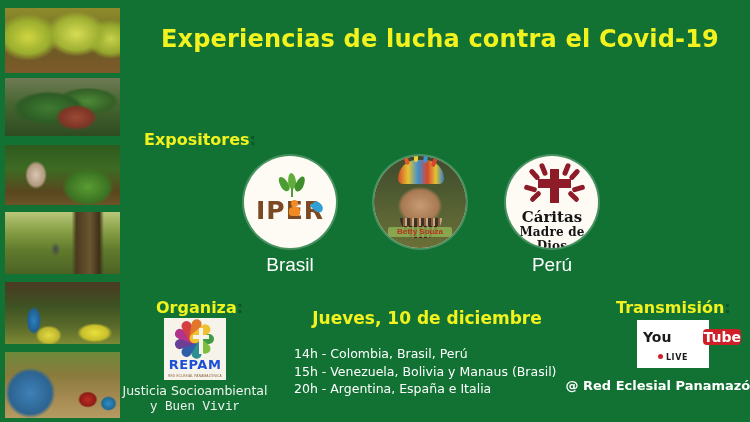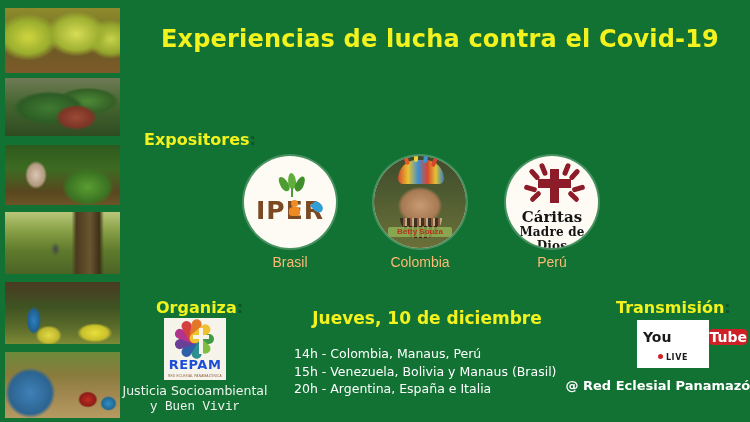--- a/index.html
+++ b/index.html
@@ -79,21 +79,21 @@
   .speaker{position:absolute;width:100px;text-align:center;}
   #sp0{left:0;}
   #sp1{left:130px;}
   #sp2{left:262px;}
   .circle{
     width:92px;height:92px;border-radius:50%;margin:0 auto;
     background:#fdfbf3;position:relative;overflow:hidden;
     box-shadow:0 0 0 2px rgba(255,255,255,.22);
   }
   .country{
-    display:block;margin-top:6px;color:#fdba74;font-size:14px;
+    display:block;margin-top:6px;color:#ffffff;font-size:19px;
     font-family:"Liberation Sans", sans-serif;
   }
 
   
   .iper{position:absolute;inset:0;}
   .iper-text{
     position:absolute;left:0;right:0;top:40px;text-align:center;
     font-family:"DejaVu Sans", sans-serif;font-weight:bold;font-size:25px;
     color:#7b4a22;letter-spacing:1px;
   }
@@ -196,21 +196,21 @@
 
   
   .yt-block{position:absolute;left:596px;top:320px;width:154px;text-align:center;}
   .yt-card{
     width:72px;height:48px;margin:0 auto;background:#ffffff;position:relative;
   }
   .yt-logo{position:absolute;left:6px;top:9px;display:flex;align-items:center;gap:32px;}
   .yt-you{font-family:"DejaVu Sans", sans-serif;font-weight:bold;font-size:14px;color:#1a1a1a;}
   .yt-tube{
     font-family:"DejaVu Sans", sans-serif;font-weight:bold;font-size:14px;color:#ffffff;
-    background:#cf2027;border-radius:4px;padding:0 0;margin-left:6px;
+    background:#cf2027;border-radius:4px;padding:0 0;margin-left:0;
   }
   .yt-live{
     position:absolute;left:0;right:0;bottom:6px;text-align:center;
     font-family:"DejaVu Sans", sans-serif;font-weight:bold;font-size:8px;color:#1a1a1a;
     letter-spacing:.6px;
   }
   .yt-dot{display:inline-block;width:5px;height:5px;border-radius:50%;background:#cf2027;
           margin-right:3px;vertical-align:1px;}
   .yt-handle{
     position:absolute;left:-36px;top:58px;width:226px;text-align:center;
@@ -264,21 +264,20 @@
           <span class="headdress"></span>
           <span class="feather f1"></span>
           <span class="feather f2"></span>
           <span class="feather f3"></span>
           <span class="feather f4"></span>
           <span class="necklace"></span>
           <span class="necklace2"></span>
           <div class="betty-caption">Betty Souza</div>
         </div>
       </div>
-      <span class="country">Colombia</span>
     </div>
 
     <div class="speaker" id="sp2">
       <div class="circle">
         <div class="caritas">
           <span class="ray" style="left:26px;top:12px;transform:rotate(-42deg);"></span>
           <span class="ray" style="left:35px;top:7px;transform:rotate(-22deg);"></span>
           <span class="ray" style="left:58px;top:7px;transform:rotate(22deg);"></span>
           <span class="ray" style="left:66px;top:12px;transform:rotate(42deg);"></span>
           <span class="ray" style="left:22px;top:26px;transform:rotate(-74deg);"></span>
@@ -316,21 +315,21 @@
       </div>
       <div class="repam-word">REPAM</div>
       <div class="repam-tag">RED ECLESIAL PANAMAZÓNICA</div>
     </div>
     <div class="repam-caption">Justicia Socioambiental</div>
     <div class="repam-caption" style="margin-top:2px;font-family:Liberation Mono, monospace;">y Buen Vivir</div>
   </div>
 
   <div class="schedule">
     <div class="sched-date">Jueves, 10 de diciembre</div>
-    <div class="sched-row">14h - Colombia, Manaus, Perú</div>
+    <div class="sched-row">14h - Colombia, Brasil, Perú</div>
     <div class="sched-row">15h - Venezuela, Bolivia y Manaus (Brasil)</div>
     <div class="sched-row">20h - Argentina, España e Italia</div>
   </div>
 
   <div class="lbl" id="transmision-label">
     <span>Transmisión</span><span class="colon">:</span>
   </div>
 
   <div class="yt-block">
     <div class="yt-card">

